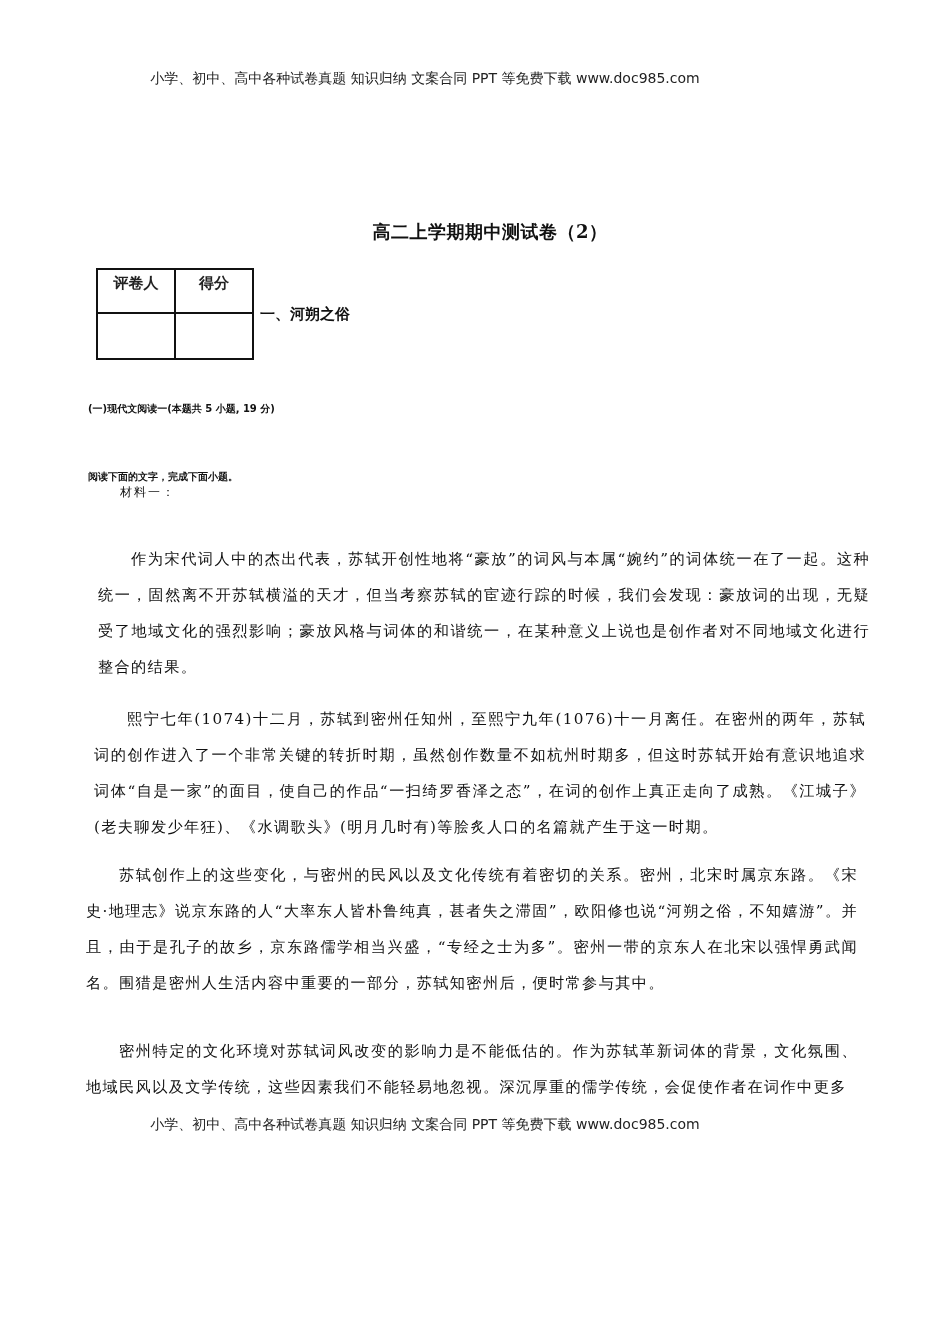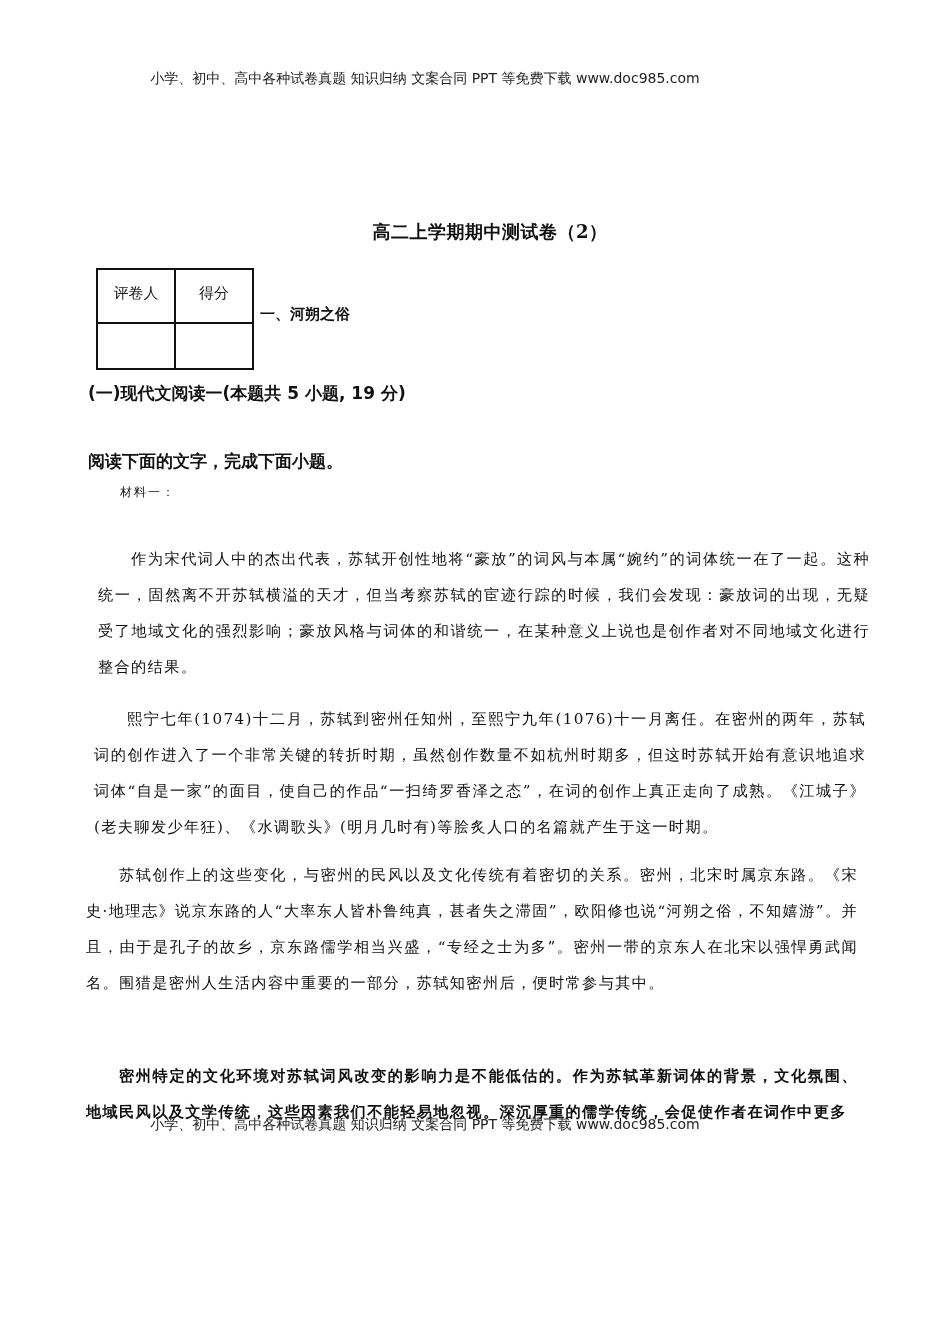--- a/index.html
+++ b/index.html
@@ -20,46 +20,46 @@
     font-size: 18px; font-weight: bold; letter-spacing: 0.5px;
   }
   table.score {
     position: absolute; top: 268px; left: 96px;
     border-collapse: collapse;
   }
   table.score td {
     border: 2.5px solid #111; width: 76px; padding: 0;
     font-size: 15px; text-align: center; vertical-align: top; color: #222;
   }
-  table.score tr.head td { height: 38px; padding-top: 14px; }
+  table.score tr.head td { height: 38px; padding-top: 4px; font-weight: bold; }
   table.score tr.body td { height: 44px; }
   .section-heading {
     position: absolute; top: 305px; left: 260px;
     font-family: "DejaVu Sans", "Liberation Sans", sans-serif;
     font-size: 15px; font-weight: bold;
   }
   .sub-heading {
     position: absolute; left: 88px;
     font-family: "DejaVu Sans", "Liberation Sans", sans-serif;
-    font-size: 17px; font-weight: bold;
+    font-size: 10px; font-weight: bold; margin-top: 20px;
   }
   .sub1 { top: 382px; }
   .sub2 { top: 450px; }
   .material-label {
     position: absolute; top: 484px; left: 120px; font-size: 12px; letter-spacing: 2px;
   }
   .para {
     position: absolute; left: 86px; width: 772px;
     font-size: 15.2px; line-height: 36px; letter-spacing: 1.35px;
     text-align: justify; text-indent: 33px;
   }
   .p1 { top: 529px; }
   .p2 { top: 693px; }
   .p3 { top: 857px; }
-  .p4 { top: 1058px; height: 72px; overflow: hidden; font-weight: bold; }
+  .p4 { top: 1033px; height: 72px; overflow: hidden; }
 </style>
 </head>
 <body>
 
 <div class="header-banner">小学、初中、高中各种试卷真题 知识归纳 文案合同 PPT 等免费下载  www.doc985.com</div>
 
 <div class="title">高二上学期期中测试卷（2）</div>
 
 <table class="score">
   <tbody>

